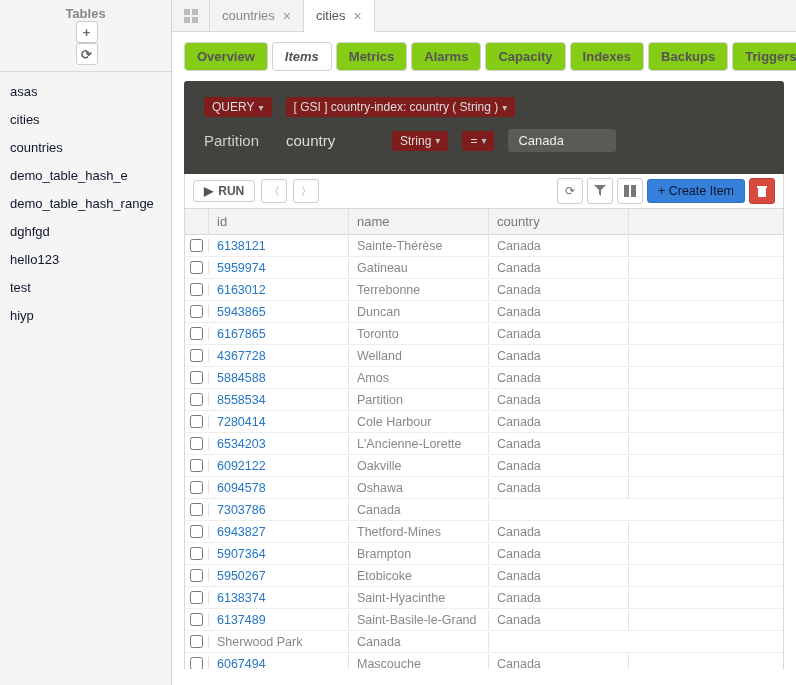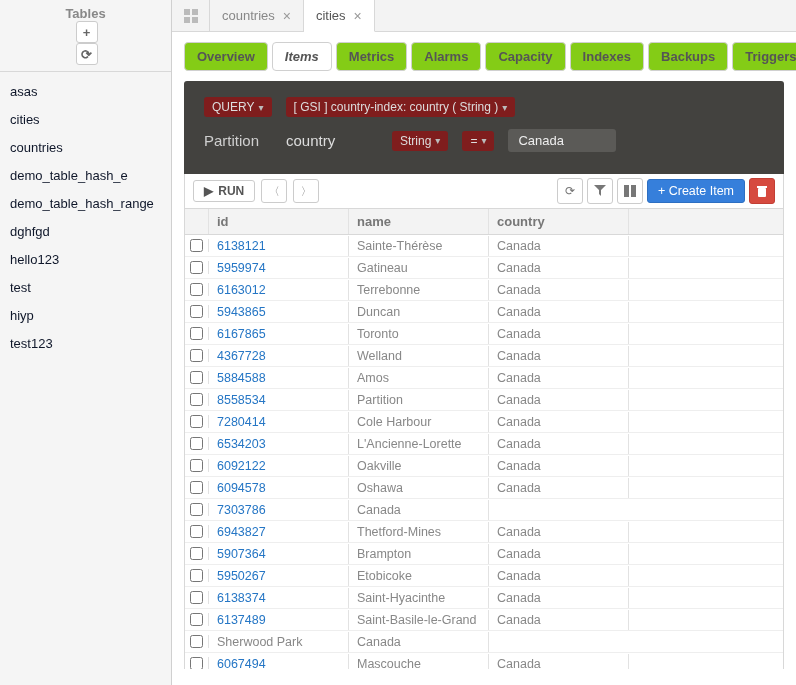--- a/index.html
+++ b/index.html
@@ -33,25 +33,25 @@
 .chip .caret { font-size: 10px; color: #bbb; }
 .qlabel { color: #cfcfcf; font-size: 15px; width: 68px; }
 .qfield { color: #ddd; font-size: 15px; width: 92px; }
 .qinput { background: #5b5a57; border: none; border-radius: 3px; padding: 4px 10px; color: #eee; font-size: 13px; width: 108px; }
 
 .runbar { background: #fff; border: 1px solid #d8d8d8; border-top: none; display: flex; align-items: center; padding: 4px 8px; }
 .runbtn { background: #fff; border: 1px solid #ccc; border-radius: 3px; padding: 3px 10px; display: flex; align-items: center; gap: 5px; font-weight: 600; color: #555; cursor: pointer; font-size: 12px; }
 .navbtn { width: 26px; height: 24px; border: 1px solid #ccc; background: #fff; border-radius: 3px; display: flex; align-items: center; justify-content: center; margin-left: 6px; color: #888; cursor: pointer; font-size: 11px; }
 .spacer { flex: 1; }
 .icbtn { width: 26px; height: 26px; border: 1px solid #ccc; background: #fff; border-radius: 3px; display: flex; align-items: center; justify-content: center; color: #777; cursor: pointer; font-size: 12px; margin-left: 4px; }
-.primary-btn { background: #367fdb; color: #ffffff; border: 1px solid #2d6fc2; border-radius: 3px; padding: 4px 10px; font-size: 12.5px; cursor: pointer; margin-left: 4px; }
+.primary-btn { background: #367fdb; color: #0f172a; border: 1px solid #2d6fc2; border-radius: 3px; padding: 4px 10px; font-size: 12.5px; cursor: pointer; margin-left: 4px; }
 .danger-btn { background: #d64a3f; color: #fff; border: 1px solid #c23e34; border-radius: 3px; width: 26px; height: 26px; display: flex; align-items: center; justify-content: center; cursor: pointer; margin-left: 4px; font-size: 12px; }
 
 .grid { border-left: 1px solid #d8d8d8; border-right: 1px solid #d8d8d8; max-height: 460px; overflow: hidden; }
-.gridhead { display: flex; background: #f3f3f3; border-bottom: 1px solid #d8d8d8; font-weight: 700; color: #777; }
+.gridhead { display: flex; background: #f3f3f3; border-bottom: 1px solid #d8d8d8; font-weight: 400; color: #777; }
 .gcol-check { width: 24px; border-right: 1px solid #e2e2e2; display: flex; align-items: center; justify-content: center; }
 .gcol-id { width: 140px; padding: 5px 8px; border-right: 1px solid #e2e2e2; }
 .gcol-name { width: 140px; padding: 5px 8px; border-right: 1px solid #e2e2e2; }
 .gcol-country { width: 140px; padding: 5px 8px; border-right: 1px solid #e2e2e2; }
 .gcol-rest { flex: 1; padding: 5px 8px; }
 .gridrow { display: flex; border-bottom: 1px solid #eee; font-size: 12.5px; color: #888; height: 22px; align-items: center; }
 .gridrow .gcol-id { color: #2576c5; cursor: pointer; }
 .gridrow .gcol-check input { cursor: pointer; }
 .gridrow .gcol-id, .gridrow .gcol-name, .gridrow .gcol-country, .gridrow .gcol-rest { padding: 3px 8px; white-space: nowrap; overflow: hidden; text-overflow: ellipsis; }
 </style>
@@ -67,21 +67,20 @@
   <div class="sidebar-list" id="sidebar-list">
       <div class="sidebar-item">asas</div>
       <div class="sidebar-item">cities</div>
       <div class="sidebar-item">countries</div>
       <div class="sidebar-item">demo_table_hash_e</div>
       <div class="sidebar-item">demo_table_hash_range</div>
       <div class="sidebar-item">dghfgd</div>
       <div class="sidebar-item">hello123</div>
       <div class="sidebar-item">test</div>
       <div class="sidebar-item">hiyp</div>
-      <div class="sidebar-item">test123</div>
     </div>
 </div>
 
 <div class="main">
   <div class="topstrip">
     <div class="view-toggle">
       <svg width="14" height="14" viewBox="0 0 14 14">
           <rect x="0" y="0" width="6" height="6" fill="#bbb"></rect>
           <rect x="8" y="0" width="6" height="6" fill="#bbb"></rect>
           <rect x="0" y="8" width="6" height="6" fill="#bbb"></rect>

